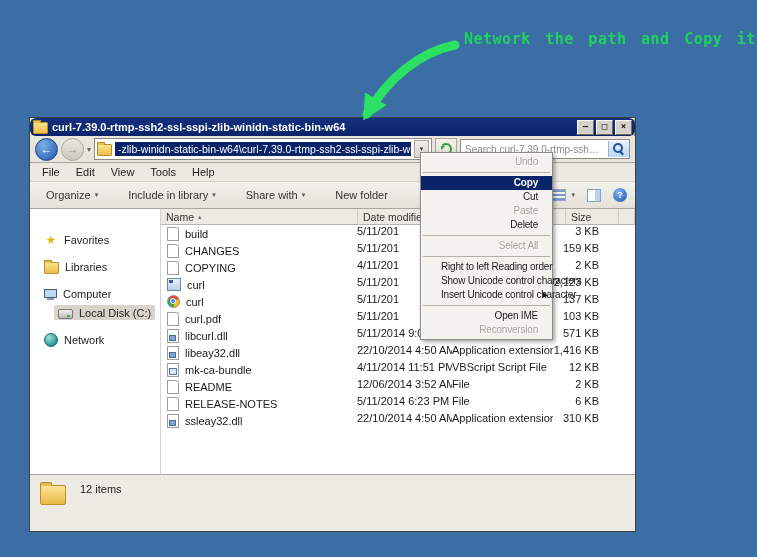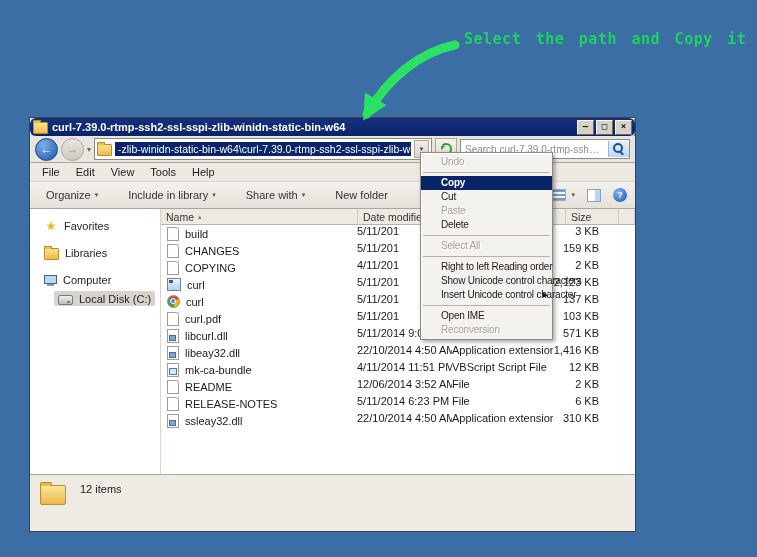--- a/index.html
+++ b/index.html
@@ -64,21 +64,21 @@
   .dd{font-size:7px;color:#555;}
   .tb-right{margin-left:auto;display:flex;align-items:center;gap:12px;}
   .ic-views{width:12px;height:10px;background:repeating-linear-gradient(180deg,#7d99c2 0 2px,#f2f5fa 2px 4px);
     border:1px solid #98a8c2;}
   .ic-preview{width:12px;height:11px;border:1px solid #8aa0be;background:linear-gradient(90deg,#fff 0 55%,#b9d3f2 55%);}
   .ic-help{width:14px;height:14px;border-radius:50%;background:radial-gradient(circle at 35% 30%,#7db3ef,#1c55b0);
     color:#fff;font-weight:bold;font-size:9px;display:flex;align-items:center;justify-content:center;}
 
   
   .main{flex:1;display:flex;min-height:0;background:#fff;}
-  .sidebar{width:130px;background:#fff;border-right:1px solid #d8d4cc;padding-top:6px;
+  .sidebar{width:130px;background:#fff;border-right:1px solid #d8d4cc;padding-top:20px;
     font-size:11px;color:#222;flex:0 0 auto;}
   .sb-item{display:flex;align-items:center;gap:6px;margin:4px 0 12px 10px;padding:1px 4px;}
   .sb-item.sub{margin:-8px 0 12px 24px;}
   .sb-item.sel{background:#d8d4cc;border-radius:2px;width:fit-content;}
   .filearea{flex:1;display:flex;flex-direction:column;min-width:0;background:#fff;}
   .headers{display:flex;height:16px;font-size:10.5px;color:#333;flex:0 0 auto;}
   .hcell{background:#eceae3;border-right:1px solid #cfccc4;border-bottom:1px solid #b8b4ac;
     padding:1px 5px;white-space:nowrap;overflow:hidden;display:flex;align-items:center;gap:4px;}
   .hc0{width:186px;}.hc1{width:90px;}.hc2{width:96px;}.hc3{width:42px;}.hc4{flex:1;}
   .sortmark{font-size:7px;color:#777;}
@@ -89,21 +89,21 @@
   .cell-type{width:101px;white-space:nowrap;overflow:hidden;}
   .cell-size{width:46px;text-align:right;padding-right:4px;white-space:nowrap;}
 
   
   .statusbar{height:46px;background:#eeebe4;border-top:1px solid #aaa69e;display:flex;
     align-items:flex-start;gap:14px;padding:5px 10px;font-size:11px;color:#222;flex:0 0 auto;}
 
   
   .ctxmenu{position:absolute;left:390px;top:34px;width:131px;background:#f4f2ee;
     border:1px solid #8a8a86;box-shadow:1px 1px 0 #fff inset,2px 2px 4px rgba(0,0,0,.35);
-    padding:2px 0;z-index:30;font-size:10px;letter-spacing:-.2px;color:#1a1a1a;}
+    padding:2px 0;z-index:30;font-size:10px;letter-spacing:-.2px;color:#1a1a1a;text-align:right;}
   .cm-item{height:14px;line-height:14px;padding:0 14px 0 20px;white-space:nowrap;position:relative;}
   .cm-item.disabled{color:#a5a29b;text-shadow:1px 1px 0 #fff;}
   .cm-item.hl{background:#0a246a;color:#fff;font-weight:bold;}
   .cm-sep{height:1px;background:#b5b1a8;margin:3px 2px;}
   .cm-sub{position:absolute;right:4px;top:0;font-size:7px;}
 
   
   .ico{display:inline-block;flex:0 0 auto;}
   .ic-star{width:14px;text-align:center;}
   .ic-star::before{content:"★";color:#f2b50c;font-size:12px;line-height:12px;}
@@ -146,21 +146,21 @@
 
 <svg class="annot-arrow" width="757" height="557" viewBox="0 0 757 557">
   <defs>
     <marker id="ah" viewBox="0 0 10 10" refX="7" refY="5" markerWidth="2.8" markerHeight="2.8" orient="auto">
       <path d="M0,0 L10,5 L0,10 z" fill="#2be163"></path>
     </marker>
   </defs>
   <path d="M 455 45 C 420 52 388 78 367 114" fill="none" stroke="#2be163" stroke-width="9" stroke-linecap="round" marker-end="url(#ah)"></path>
 </svg>
 
-<div class="annot-text">Select the path and Copy it</div>
+<div class="annot-text">Network the path and Copy it</div>
 
 <div class="window">
 
   <div class="titlebar">
     <span class="ico ic-folder"></span>
     <span class="title-text">curl-7.39.0-rtmp-ssh2-ssl-sspi-zlib-winidn-static-bin-w64</span>
     <span class="wbtns">
       <span class="wbtn">–</span>
       <span class="wbtn">□</span>
       <span class="wbtn">×</span>
@@ -222,20 +222,24 @@
           <span class="ico ic-folder"></span>
           <span>Libraries</span>
         </div>
         <div class="sb-item">
           <span class="ico ic-computer"></span>
           <span>Computer</span>
         </div>
         <div class="sb-item sub sel">
           <span class="ico ic-disk"></span>
           <span>Local Disk (C:)</span>
+        </div>
+        <div class="sb-item">
+          <span class="ico ic-net"></span>
+          <span>Network</span>
         </div>
       </div>
     <div class="filearea">
       <div class="headers">
           <span class="hcell hc0">Name<span class="sortmark">▴</span></span>
           <span class="hcell hc1">Date modified</span>
           <span class="hcell hc2">Type</span>
           <span class="hcell hc3">Size</span>
           <span class="hcell hc4"></span>
         </div>

